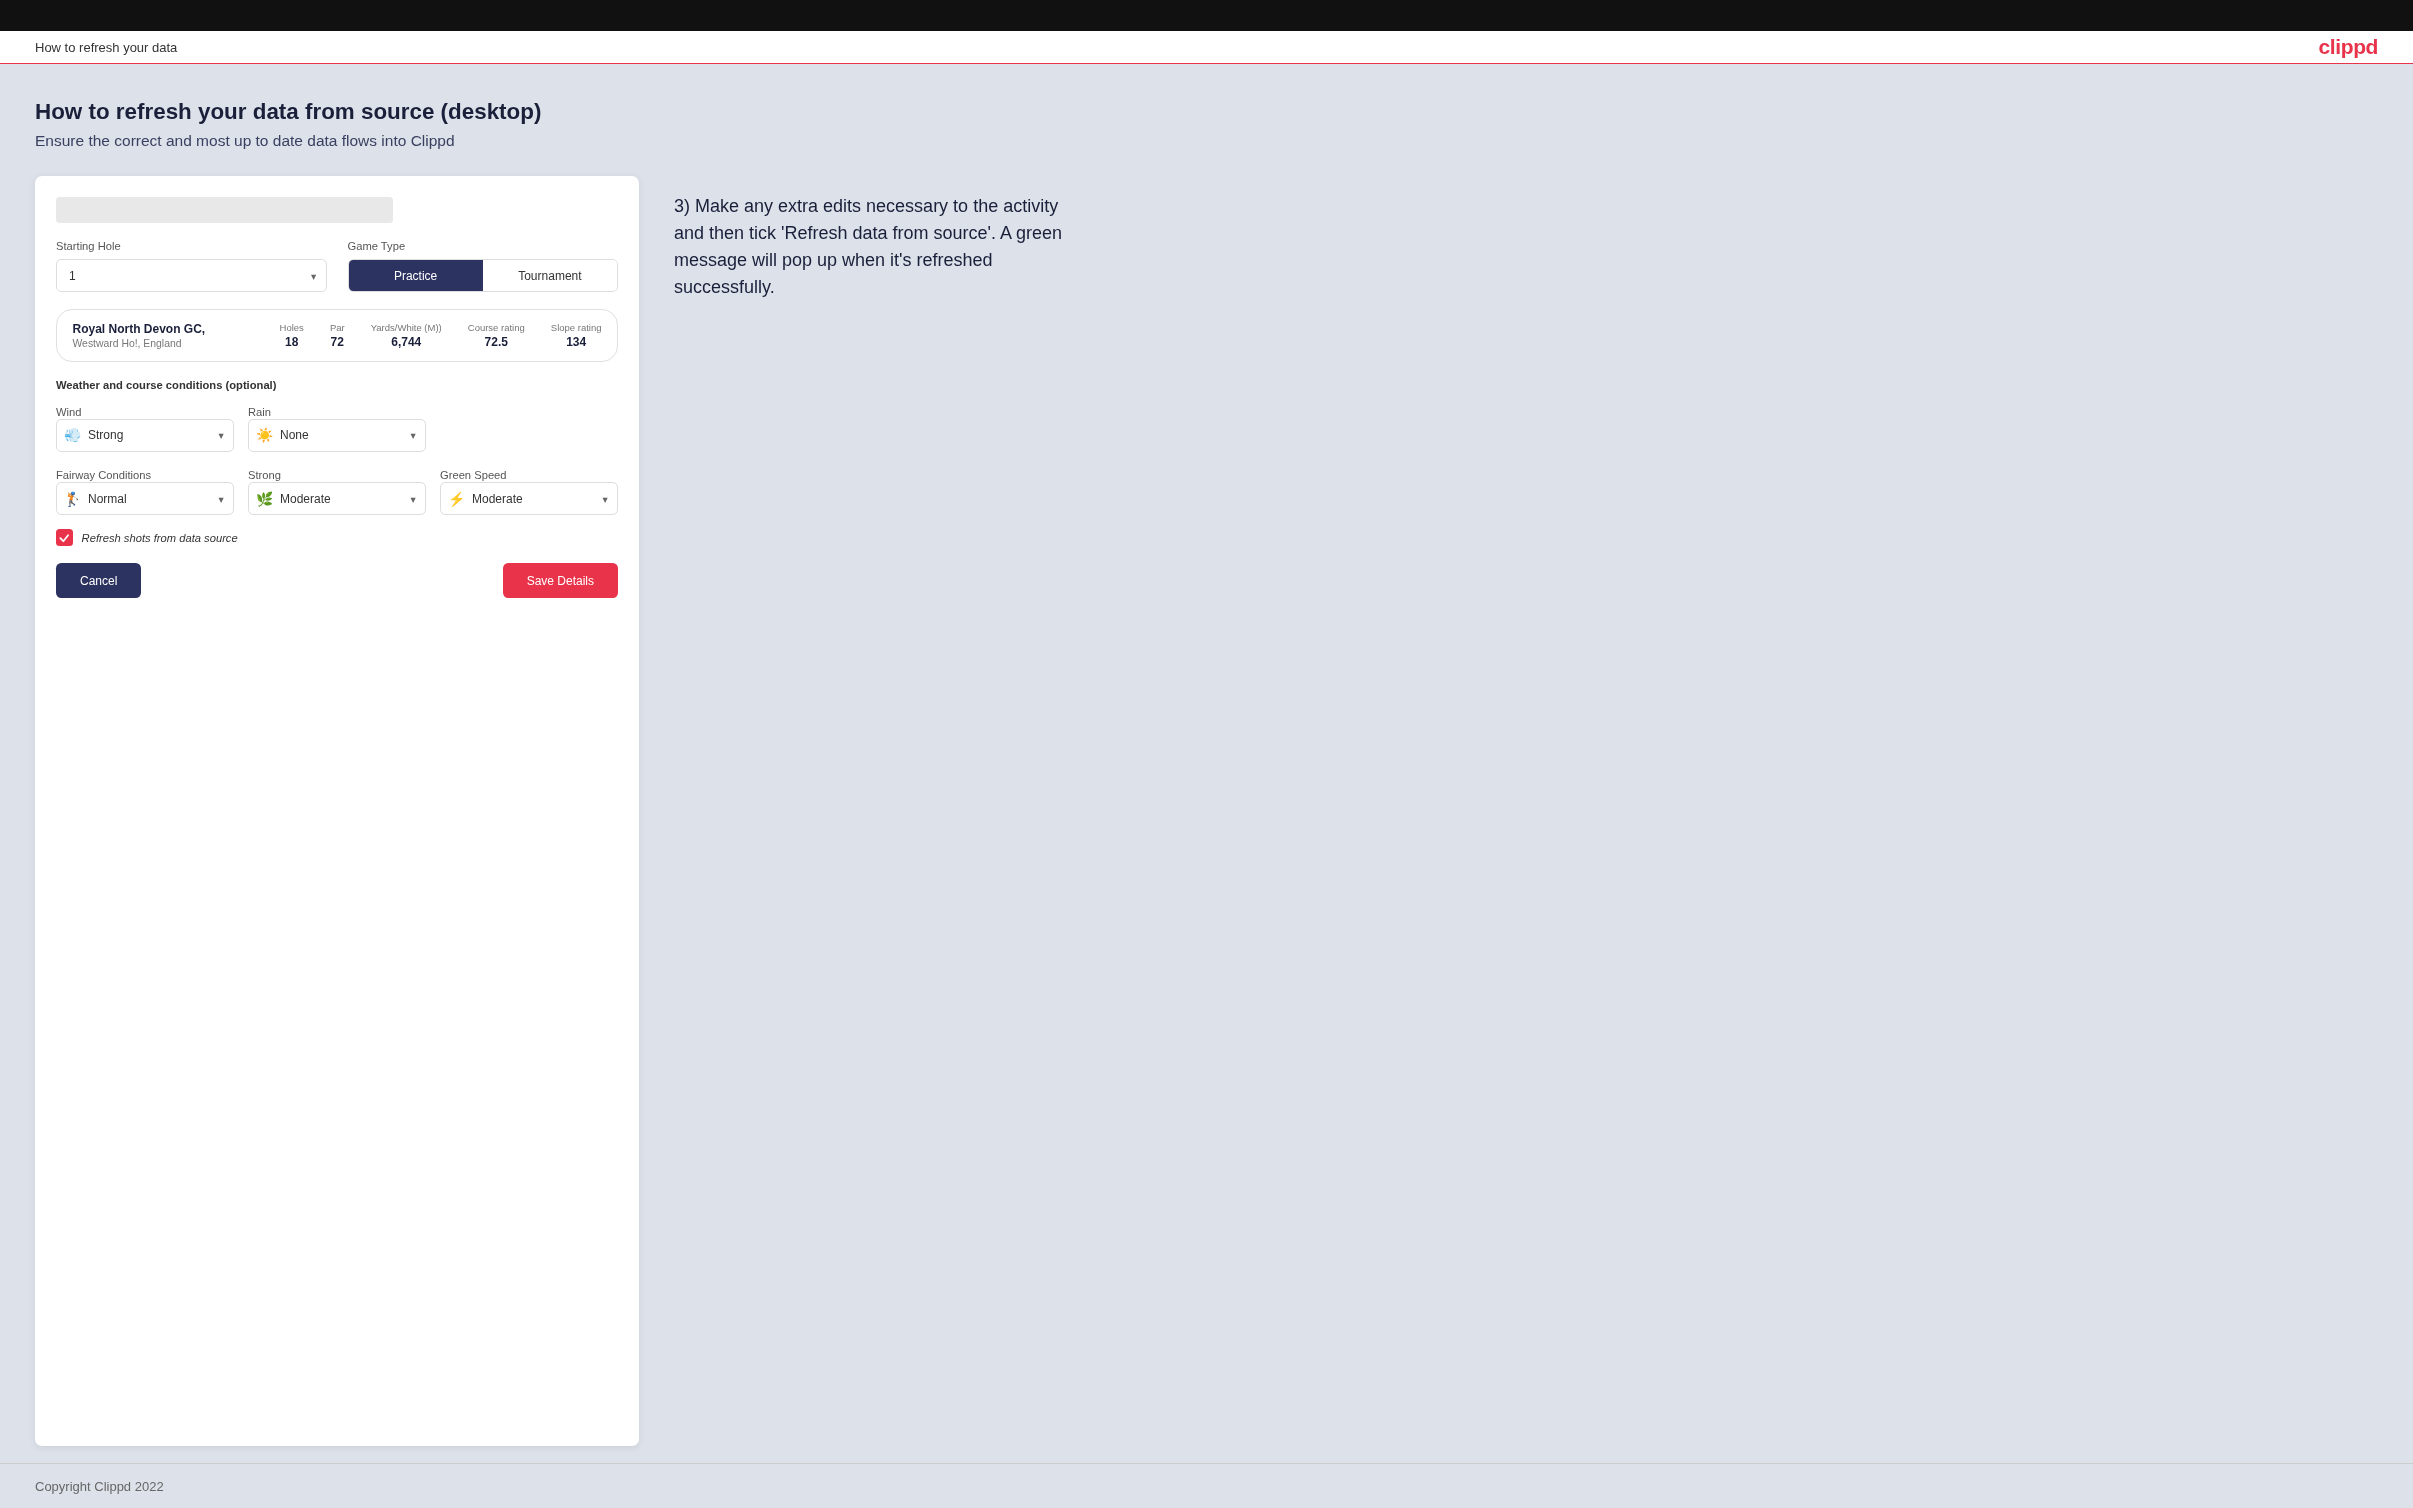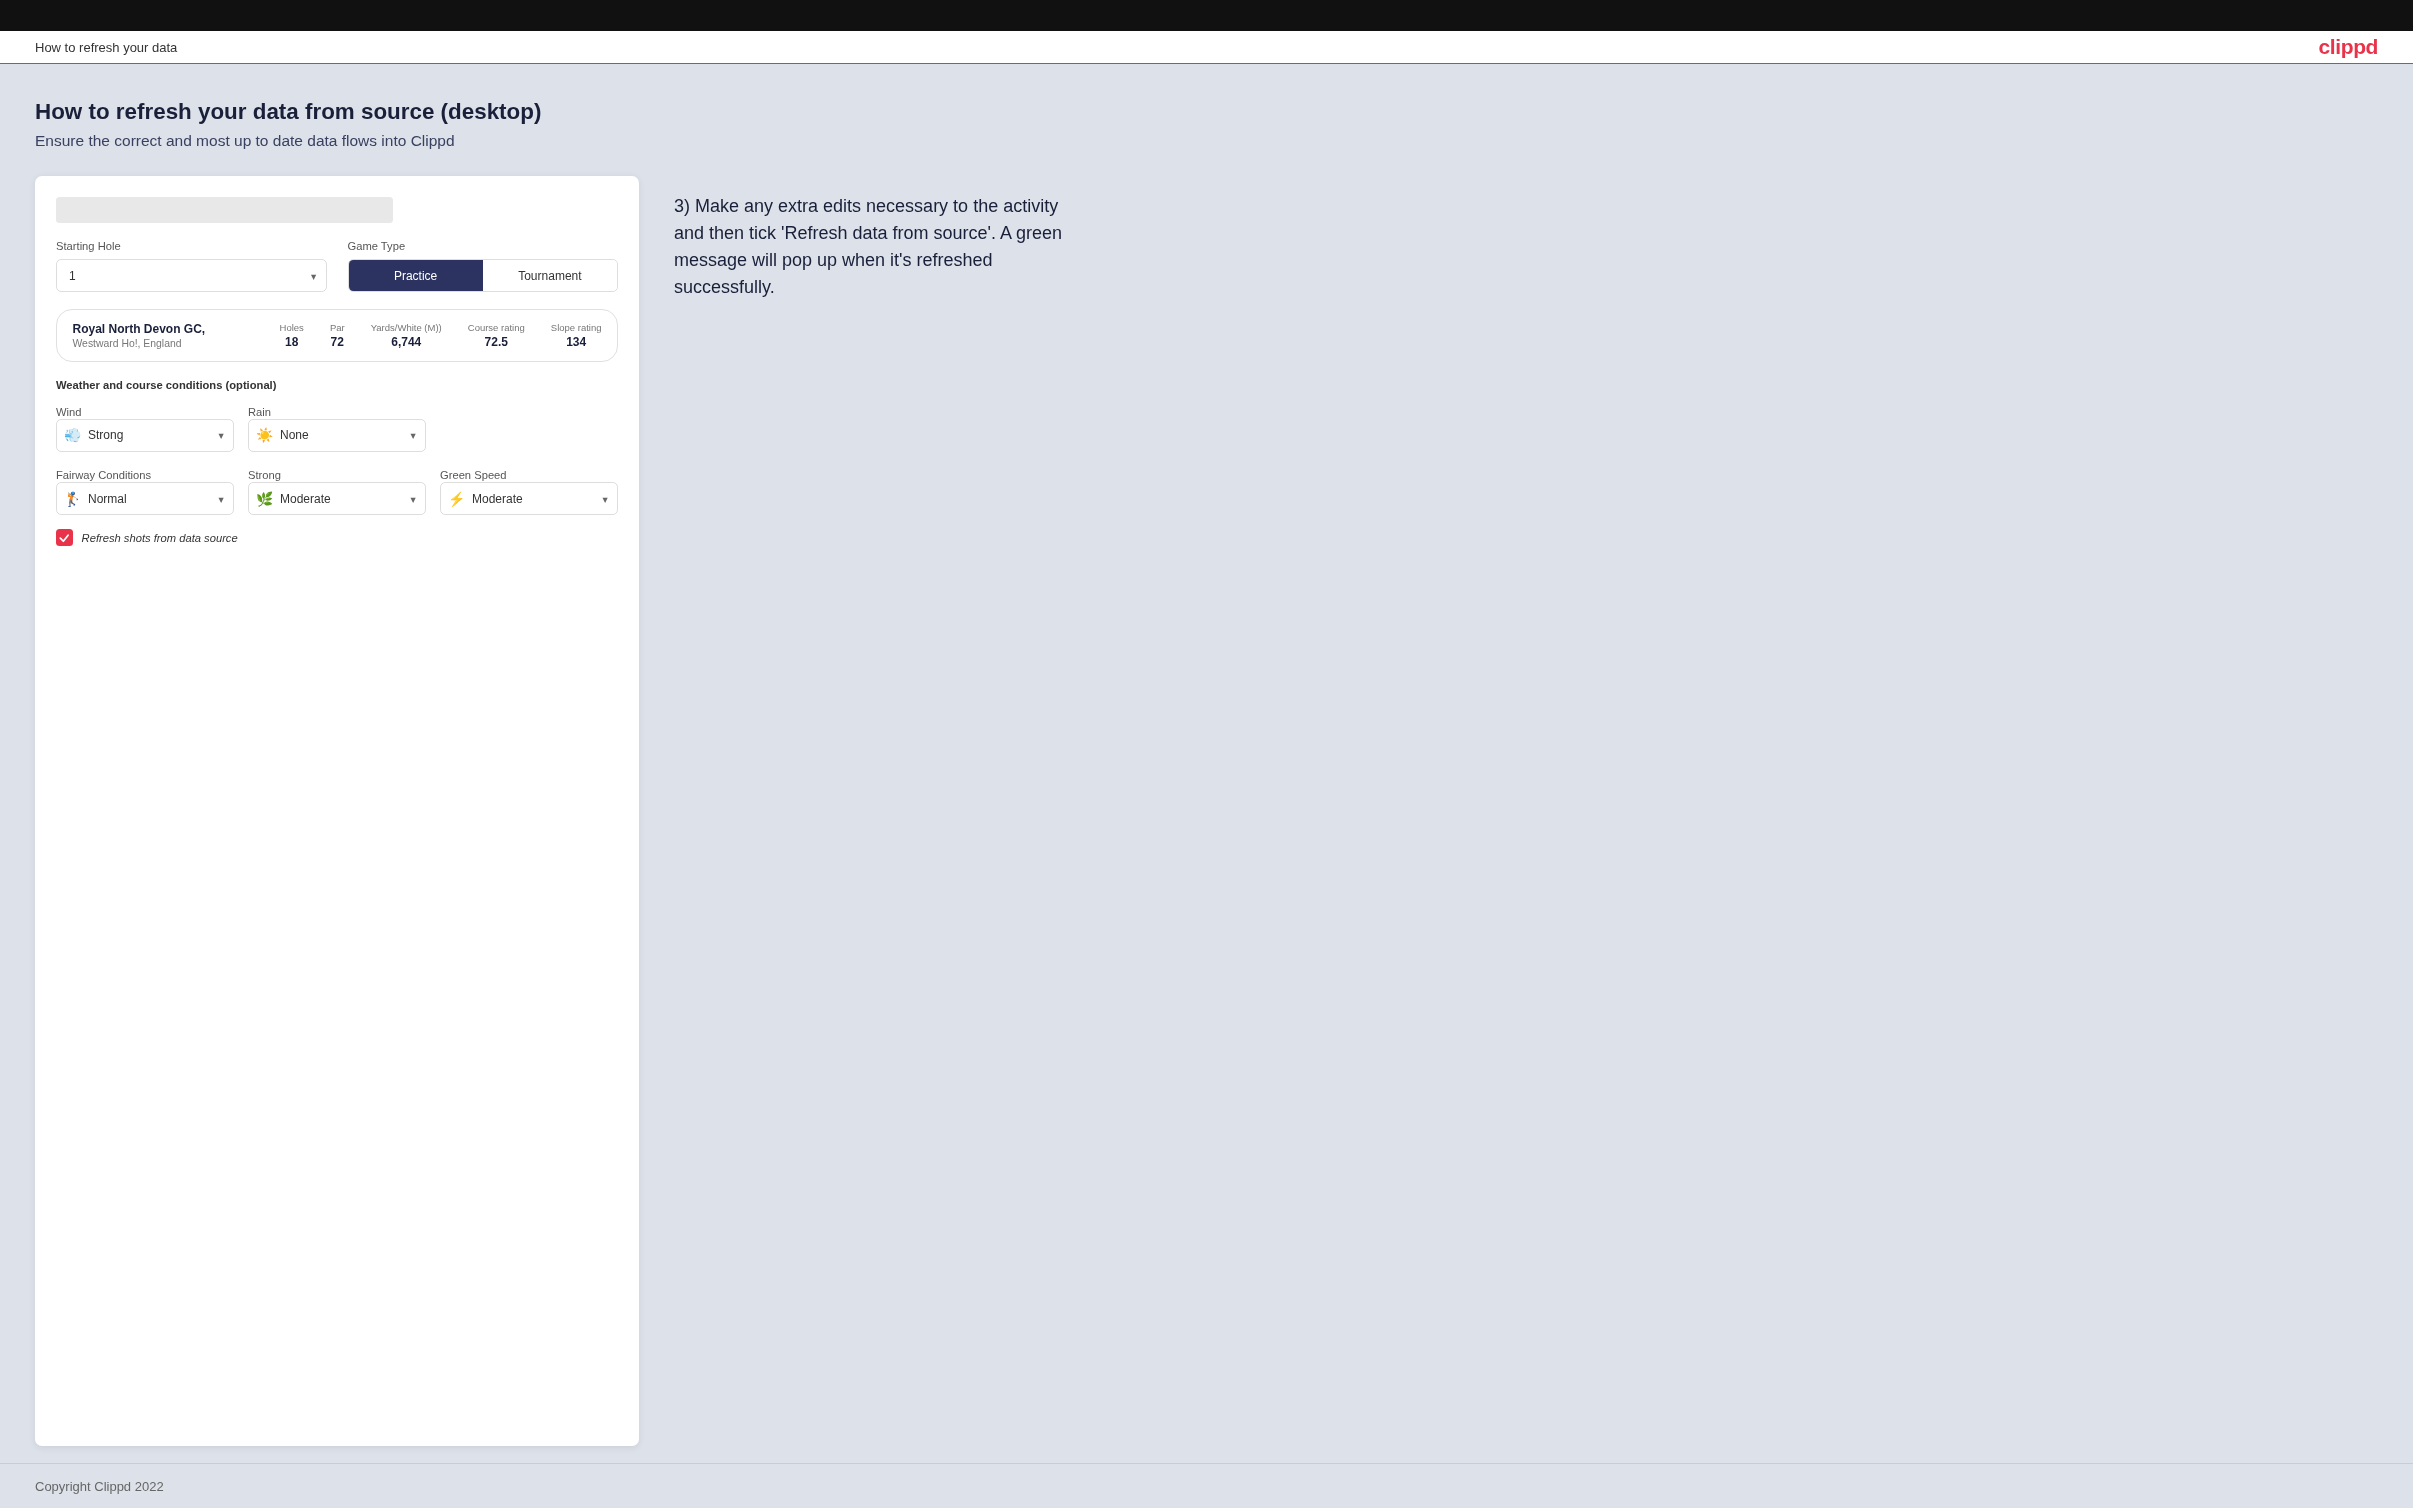--- a/index.html
+++ b/index.html
@@ -413,20 +413,24 @@
 
       <div class="checkbox-row">
         <div class="checkbox-custom">
           <svg viewBox="0 0 12 12" fill="none" xmlns="http://www.w3.org/2000/svg">
             <polyline points="1.5,6 5,9.5 10.5,2.5" stroke="white" stroke-width="2" stroke-linecap="round" stroke-linejoin="round"></polyline>
           </svg>
         </div>
         <label class="checkbox-label">Refresh shots from data source</label>
       </div>
 
+      <div class="form-actions">
+        <button class="btn-cancel">Cancel</button>
+        <button class="btn-save">Save Details</button>
+      </div>
     </div>
 
     <div class="instruction-panel">
       <p class="instruction-text">3) Make any extra edits necessary to the activity and then tick 'Refresh data from source'. A green message will pop up when it's refreshed successfully.</p>
     </div>
   </div>
 </div>
 
 <div class="footer">
   <span class="footer-text">Copyright Clippd 2022</span>

